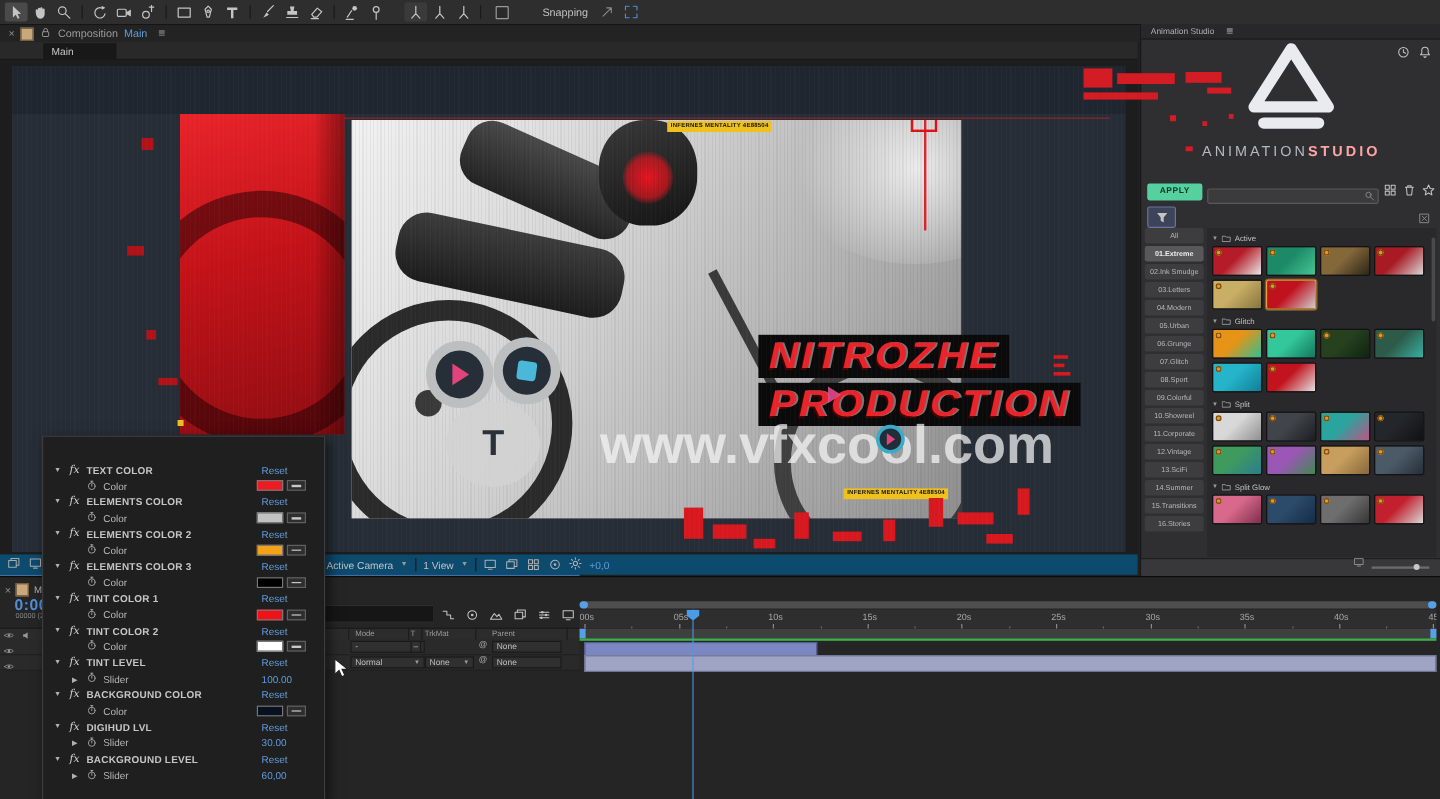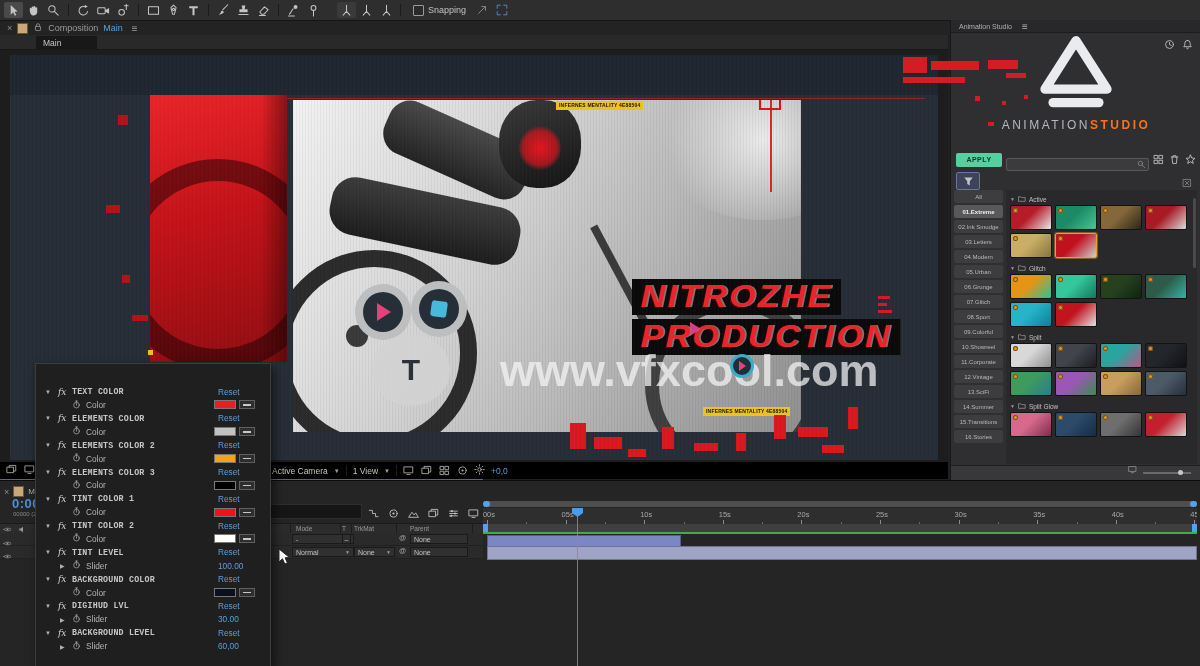--- a/index.html
+++ b/index.html
@@ -9,21 +9,21 @@
   
   .toolbar{position:absolute;left:0;top:0;width:1200px;height:20px;background:#2e2e2e;
            border-bottom:1px solid #151515;display:flex;align-items:center;padding-left:4px;}
   .tgroup{display:flex;align-items:center;gap:1px;}
   .tool{width:19px;height:16px;display:flex;align-items:center;justify-content:center;border-radius:2px;}
   .tool.active{background:#4a4a4a;color:#79b6f2;}
   .tool.dis{color:#5c5c5c;}
   .tsep{width:1px;height:12px;background:#1b1b1b;margin:0 4px;display:inline-block;}
   .snap{display:flex;align-items:center;margin-left:8px;}
   .snap-box{width:9px;height:9px;border:1px solid #9a9a9a;border-radius:1px;margin-right:4px;background:#2a2a2a;}
-  .snap-label{font-size:9px;color:#c2c2c2;}
+  .snap-label{font-size:9px;color:#c2c2c2;margin-left:24px;}
   .textra{display:flex;gap:8px;margin-left:10px;}
   
   .comp-header{position:absolute;left:0;top:21px;width:948px;height:14px;background:#232323;
                display:flex;align-items:center;gap:5px;padding-left:7px;font-size:9px;color:#9a9a9a;}
   .xbtn{color:#8a8a8a;font-size:9px;}
   .cswatch{width:9px;height:9px;background:#c9a87c;border:1px solid #6a5638;}
   .chm{color:#5f9cdb;}
   .hamb{margin-left:4px;font-size:10px;}
   .tabstrip{position:absolute;left:0;top:35px;width:948px;height:14px;background:#292929;border-bottom:1px solid #191919;}
   .comp-tab{position:absolute;left:36px;top:1px;width:54px;height:13px;background:#181818;color:#c6c6c6;
@@ -69,21 +69,21 @@
   .title-block{position:absolute;left:622px;top:224px;}
   .gt{display:inline-block;background:#0a0a0a;color:#e8242a;font-size:31px;font-weight:800;font-style:italic;
       line-height:1;padding:2px 8px 3px;letter-spacing:2px;transform:scaleX(1.1);transform-origin:left;
       text-shadow:1.5px 0 0 rgba(255,255,255,.45), -1px 1px 0 rgba(90,0,0,.8);white-space:nowrap;}
   .gt2{margin-top:4px;}
   .frag{position:absolute;background:#d8181f;}
   .ydot{position:absolute;left:138px;top:295px;width:5px;height:5px;background:#e8c020;}
   .glitch-overlay{position:absolute;inset:0;pointer-events:none;z-index:40;}
   .gbar{position:absolute;background:#d41c24;}
   
-  .viewer-toolbar{position:absolute;left:0;top:462px;width:948px;height:17px;background:#000000;
+  .viewer-toolbar{position:absolute;left:0;top:462px;width:948px;height:17px;background:#0c4a6e;
      font-size:8.5px;color:#c2c2c2;}
   .viewer-toolbar::after{content:"";position:absolute;left:0;bottom:-1px;width:483px;height:1px;background:#3f6ea6;}
   .vt-left{position:absolute;left:6px;top:2px;display:flex;gap:7px;}
   .vt-main{position:absolute;left:272px;top:1px;display:flex;align-items:center;gap:6px;height:15px;}
   .vt-caret{font-size:6px;color:#9a9a9a;}
   .vt-sep{width:1px;height:11px;background:#1b1b1b;}
   .vt-blue{color:#5f9cdb;}
   
   .timeline{position:absolute;left:0;top:480px;width:1200px;height:186px;background:#252525;border-top:1px solid #0c0c0c;}
   .tl-minitabs{position:absolute;left:4px;top:5px;display:flex;align-items:center;gap:4px;font-size:8px;color:#8a8a8a;}
@@ -118,21 +118,21 @@
   .tl-ph-head{position:absolute;left:572px;top:27px;width:11px;height:9px;background:#4a9ce8;z-index:6;
      clip-path:polygon(0 0,100% 0,100% 55%,50% 100%,0 55%);}
   .tl-eye-col{position:absolute;display:flex;gap:6px;left:3px;top:1px;}
   
   .library{position:absolute;left:950px;top:20px;width:250px;height:460px;background:#2f2f31;border-left:1px solid #181818;}
   .lib-header{height:12px;background:#28282a;display:flex;align-items:center;gap:6px;padding-left:8px;
      font-size:7px;color:#b0b0b0;border-bottom:1px solid #1c1c1c;}
   .lib-logo{position:absolute;left:0;top:14px;width:100%;height:116px;text-align:center;}
   .lib-brand{margin-top:2px;font-size:12px;letter-spacing:2.5px;}
   .brand-a{color:#b4b9be;font-weight:400;}
-  .brand-b{color:#f97316;font-weight:700;}
+  .brand-b{color:#fca5a5;font-weight:700;}
   .lib-topicons{position:absolute;right:8px;top:16px;display:flex;gap:7px;color:#9a9a9a;}
   .lib-search-row{position:absolute;left:5px;top:132px;width:240px;height:15px;display:flex;align-items:center;gap:4px;}
   .apply-btn{width:46px;height:14px;background:#57d0a0;border:none;border-radius:2px;color:#07392a;
      font-size:7px;font-weight:bold;font-family:inherit;display:flex;align-items:center;justify-content:center;letter-spacing:.5px;}
   .search-wrap{position:relative;flex:1;height:13px;}
   .search-input{width:100%;height:100%;box-sizing:border-box;background:#3b3b3d;border:1px solid #59595b;
      border-radius:2px;color:#ddd;font-size:8px;padding:0 14px 0 4px;font-family:inherit;}
   .search-ic{position:absolute;right:3px;top:2px;color:#909090;}
   .lib-sr-icons{display:flex;gap:5px;color:#9a9a9a;}
   .lib-filter{position:absolute;left:5px;top:152px;width:22px;height:16px;background:#3d4358;
@@ -157,21 +157,21 @@
   .lib-zoom-ic{position:absolute;right:64px;bottom:2px;color:#9a9a9a;}
   
   .effect-panel{position:absolute;left:35px;top:363px;width:234px;height:303px;background:#1f1f1f;
      border:1px solid #3c3c3c;box-shadow:3px 4px 10px rgba(0,0,0,.55);z-index:50;}
   .fx-header{height:15px;font-size:8.5px;color:#c8c8c8;padding:3px 0 0 10px;border-bottom:1px solid #0d0d0d;}
   .fx-rows{position:absolute;left:0;top:21px;right:0;}
   .fx-row{height:13.4px;position:relative;display:flex;align-items:center;font-size:8.3px;color:#c6c6c6;}
   .fx-caret{position:absolute;left:9px;font-size:6px;color:#b0b0b0;}
   .fx-caret2{position:absolute;left:24px;font-size:6px;color:#b0b0b0;}
   .fxb{position:absolute;left:22px;font-size:9px;font-style:italic;font-family:"DejaVu Serif",serif;color:#d2d2d2;}
-  .fxname{position:absolute;left:36px;font-weight:bold;letter-spacing:.2px;white-space:nowrap;font-family:Liberation Mono, monospace;}
+  .fxname{position:absolute;left:36px;font-weight:bold;letter-spacing:.2px;white-space:nowrap;}
   .fx-reset{position:absolute;left:182px;color:#5f9cdb;}
   .fx-sw{position:absolute;left:36px;}
   .fx-param{position:absolute;left:50px;color:#b5b5b5;}
   .fx-swatch{position:absolute;left:178px;top:2px;width:22px;height:9px;border:1px solid #777;box-sizing:border-box;}
   .fx-link{position:absolute;left:203px;top:2px;width:16px;height:9px;background:#2e2e2e;border:1px solid #606060;box-sizing:border-box;}
   .fx-link::after{content:"";position:absolute;left:3px;top:3px;width:8px;height:1.5px;background:#c8c8c8;}
   .fx-val{position:absolute;left:182px;color:#5f9cdb;}
   
   .watermark{position:absolute;inset:0;z-index:60;pointer-events:none;}
   .wm-eye{position:absolute;width:56px;height:56px;border-radius:50%;background:#262e38;

